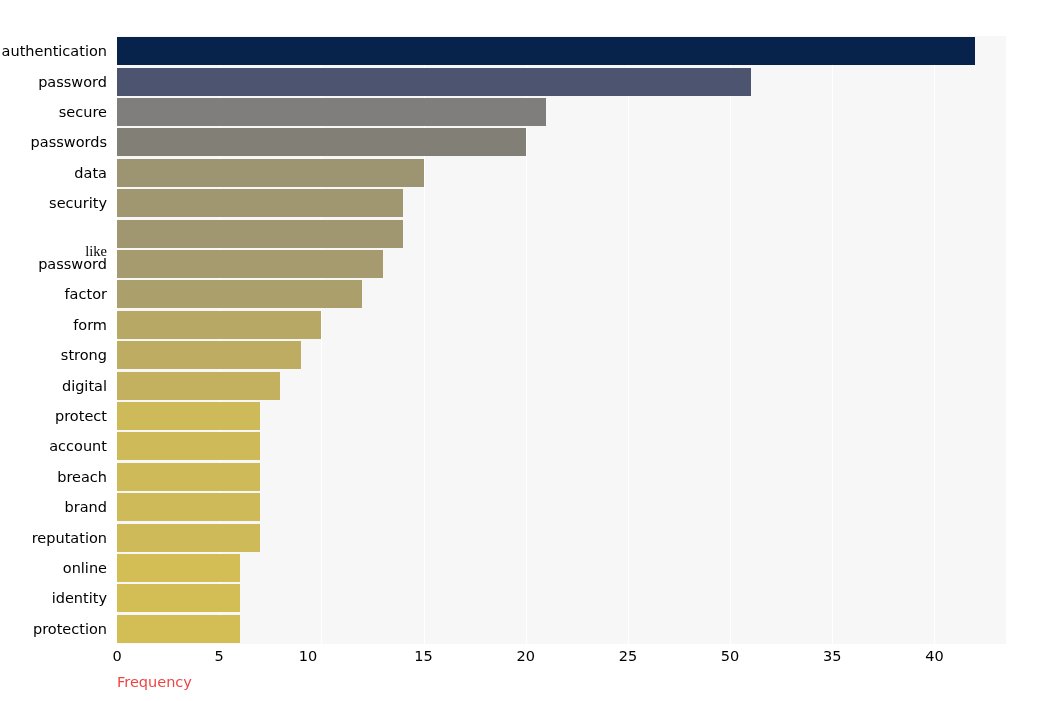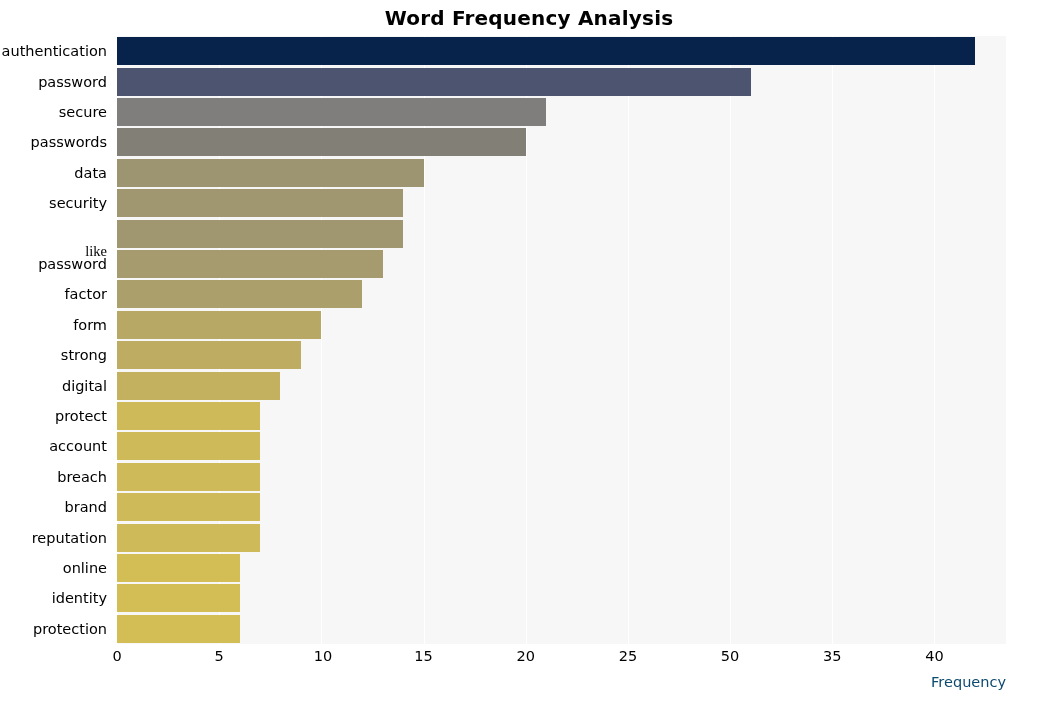--- a/index.html
+++ b/index.html
@@ -94,31 +94,30 @@
     top: 0;
     transform: translateX(-50%);
     font-size: 14.5px;
     color: #000;
   }
   #xaxis-title {
     position: absolute;
     left: 117px;
     top: 674px;
     width: 889px;
-    text-align: right;
+    text-align: left;
     font-size: 14.5px;
-    color: #0c4a6e;
+    color: #ef4444;
   }
 </style>
 </head>
 <body>
 
 <div id="chart-root">
 
-  <div id="chart-title">Word Frequency Analysis</div>
 
   <div id="plot-area">
     <div id="grid-layer">
         <div class="gridline" style="left: 0px;"></div>
         <div class="gridline" style="left: 102.184px;"></div>
         <div class="gridline" style="left: 204.368px;"></div>
         <div class="gridline" style="left: 306.552px;"></div>
         <div class="gridline" style="left: 408.736px;"></div>
         <div class="gridline" style="left: 510.92px;"></div>
         <div class="gridline" style="left: 613.103px;"></div>
@@ -208,21 +207,21 @@
       <div class="ylabel" style="top: 463.2px;">brand</div>
       <div class="ylabel" style="top: 493.6px;">reputation</div>
       <div class="ylabel" style="top: 524px;">online</div>
       <div class="ylabel" style="top: 554.4px; margin-left: 36px;">identity</div>
       <div class="ylabel" style="top: 584.8px;">protection</div>
     </div>
 
   <div id="xlabels">
       <div class="xlabel" style="left: 0px;">0</div>
       <div class="xlabel" style="left: 102.184px;">5</div>
-      <div class="xlabel" style="left: 206px; text-align: center;">10</div>
+      <div class="xlabel" style="left: 191px; text-align: center;">10</div>
       <div class="xlabel" style="left: 306.552px;">15</div>
       <div class="xlabel" style="left: 408.736px;">20</div>
       <div class="xlabel" style="left: 510.92px;">25</div>
       <div class="xlabel" style="left: 613.103px;">50</div>
       <div class="xlabel" style="left: 715.287px;">35</div>
       <div class="xlabel" style="left: 817.471px;">40</div>
     </div>
 
   <div id="xaxis-title">Frequency</div>
 

